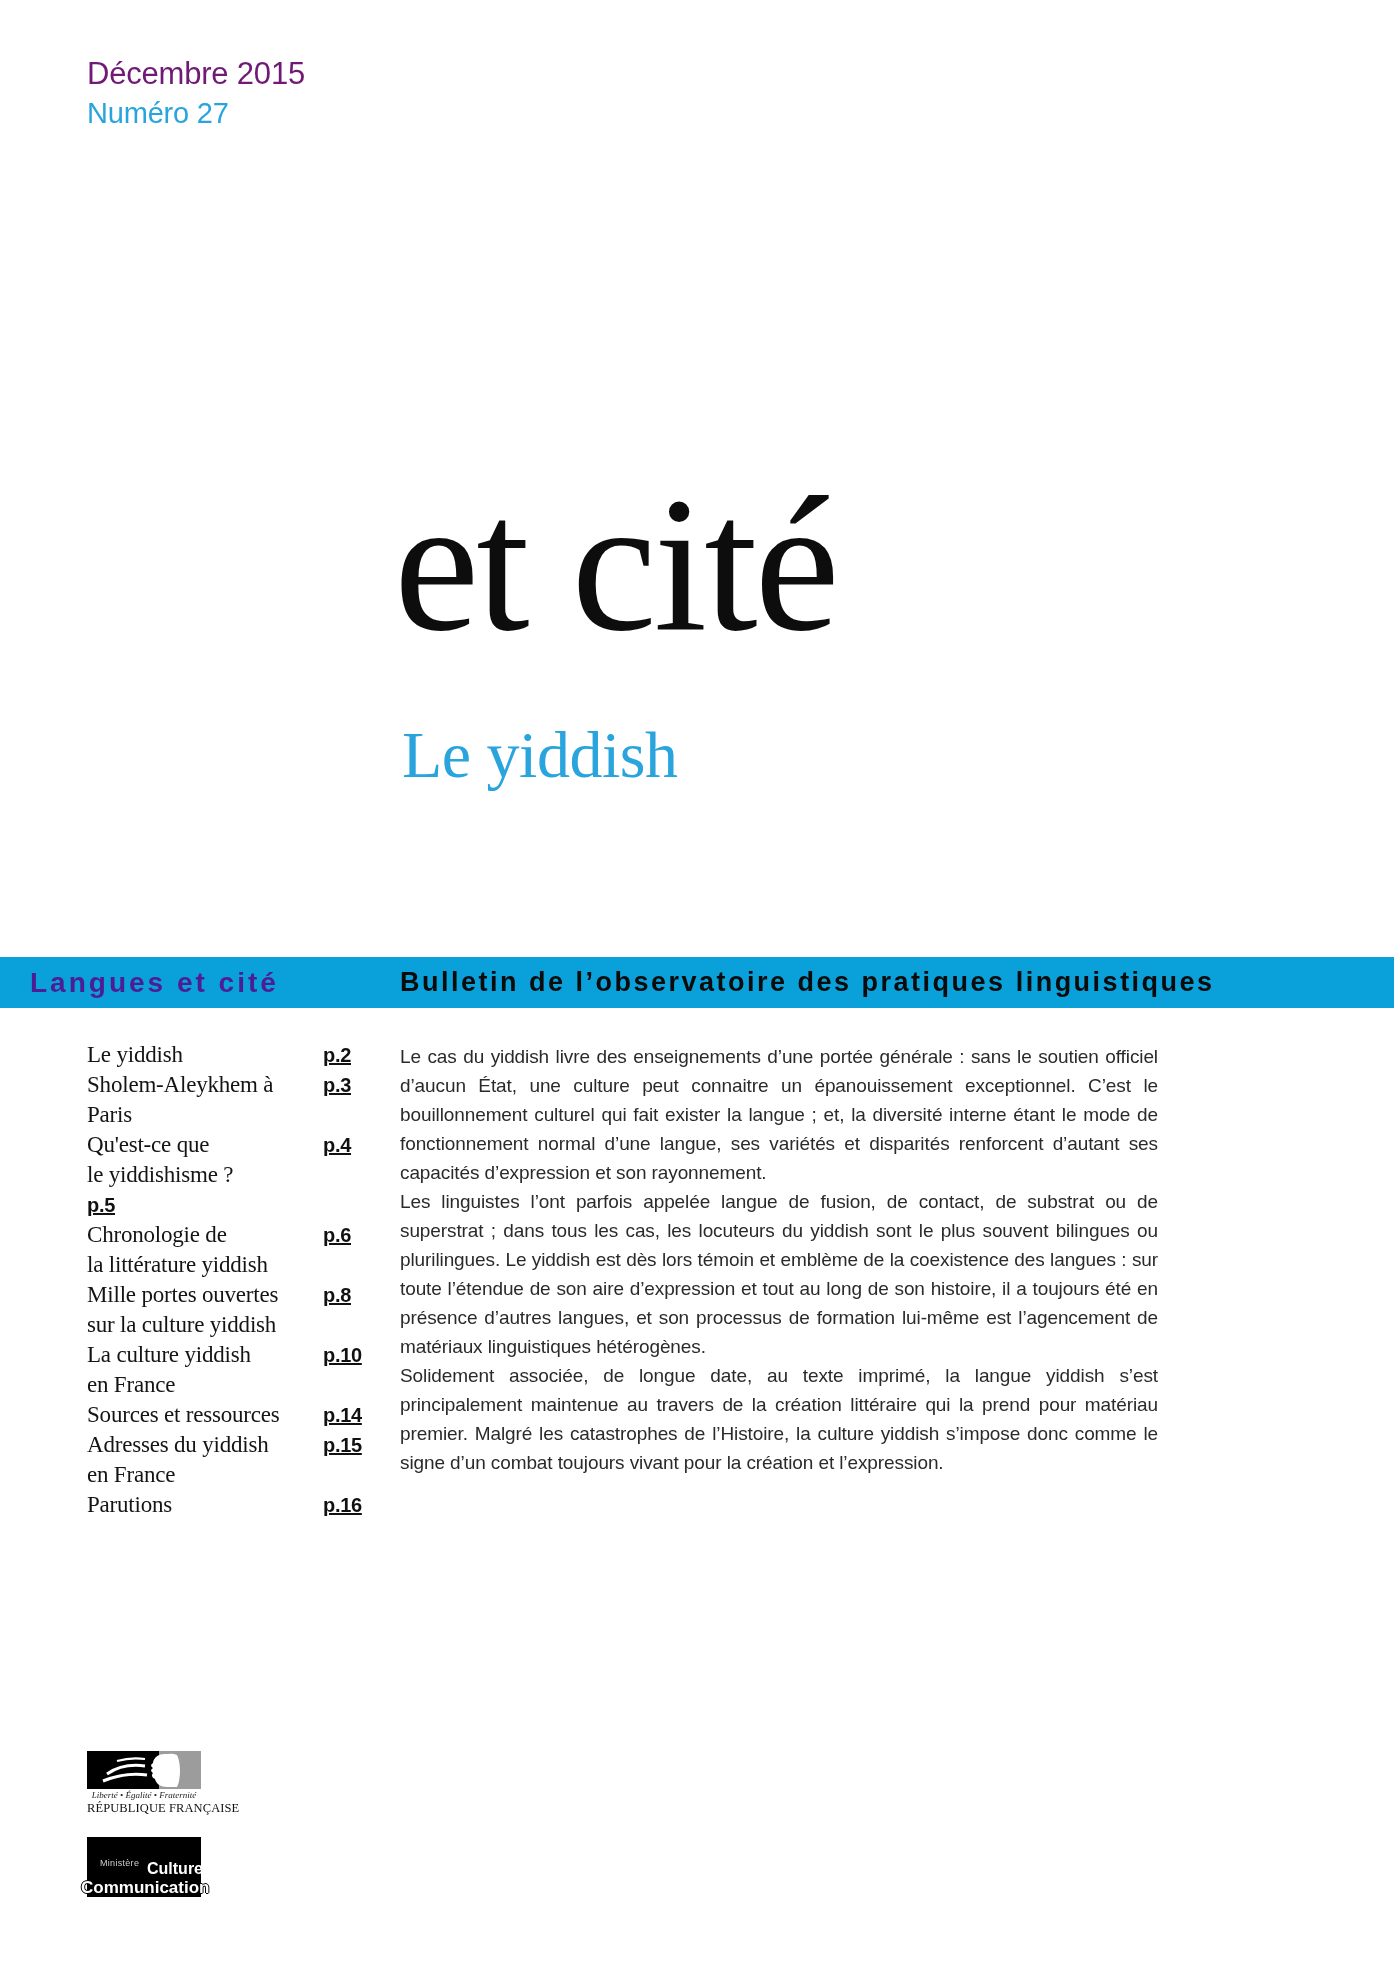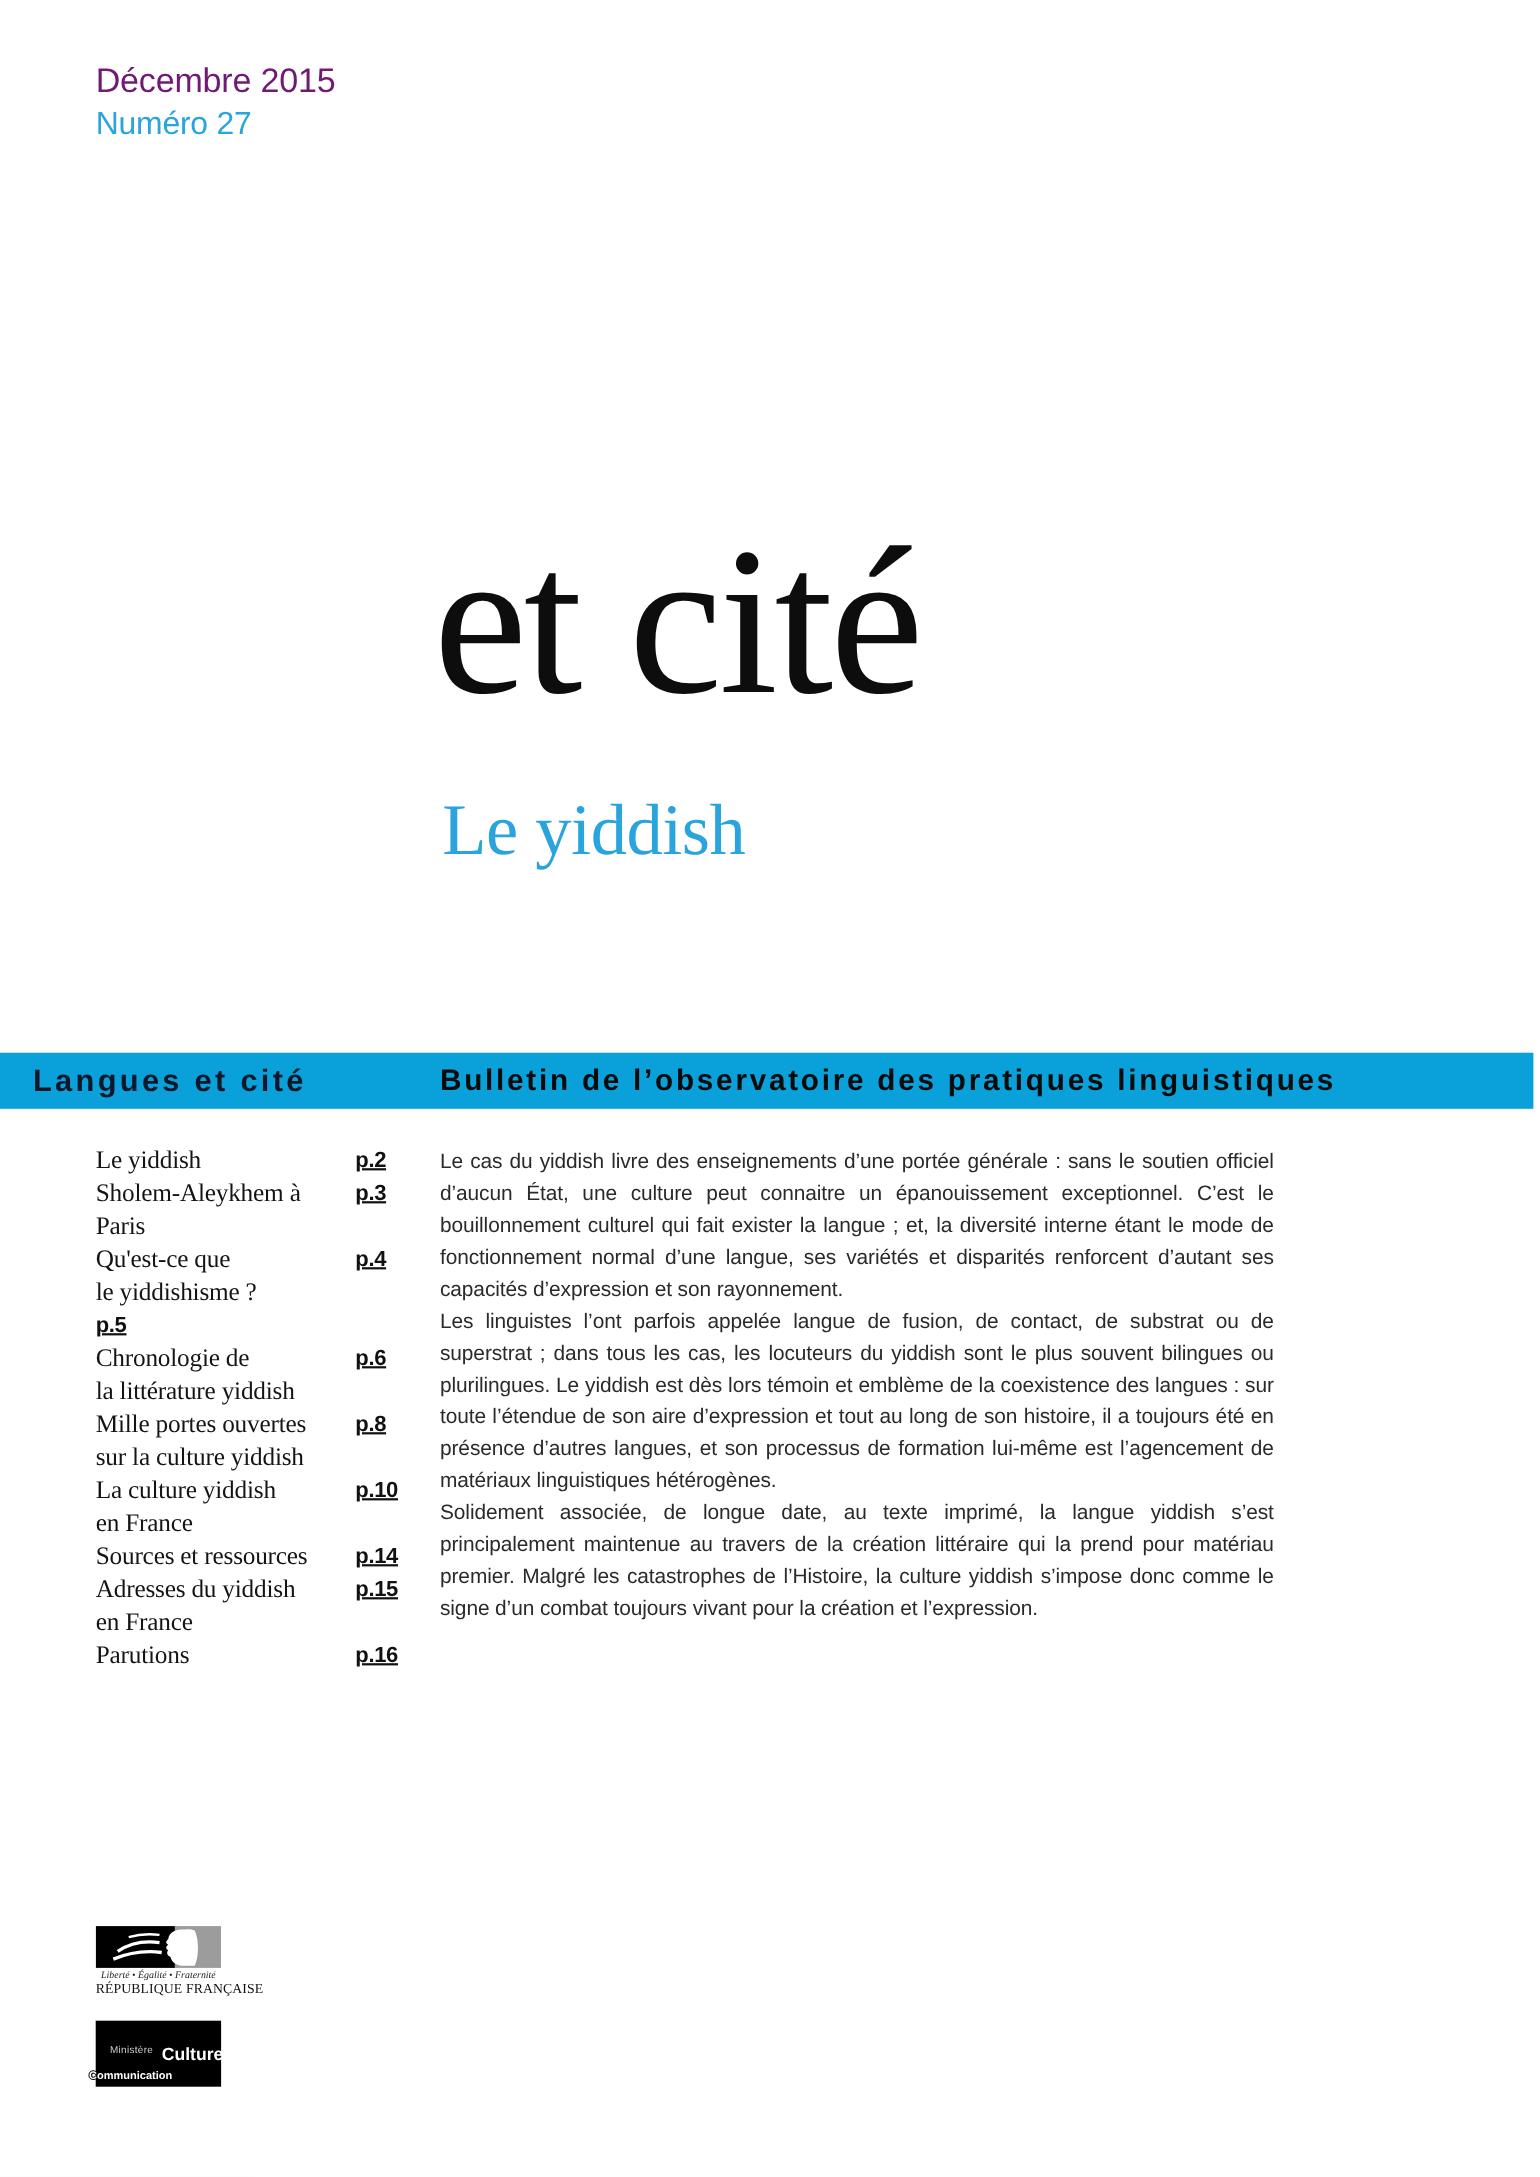--- a/index.html
+++ b/index.html
@@ -45,21 +45,21 @@
   
   .banner{
     position:absolute;left:0;top:957px;
     width:1394px;height:51px;
     background:var(--banner,#0aa1db);
     display:flex;align-items:center;
   }
   .banner-brand{
     position:absolute;left:30px;top:0;height:51px;
     display:flex;align-items:center;
-    color:#0f172a;font-weight:700;font-size:28px;
+    color:#4c1d95;font-weight:700;font-size:28px;
     letter-spacing:3px;white-space:nowrap;
   }
   .banner-bulletin{
     position:absolute;left:400px;top:0;height:51px;
     display:flex;align-items:center;
     color:#0b0b0b;font-weight:700;font-size:27px;
     letter-spacing:2.5px;white-space:nowrap;
   }
   
   .toc{
@@ -107,21 +107,21 @@
     position:absolute;left:13px;top:21px;
     color:#cfcfcf;font-size:9px;letter-spacing:0.3px;
   }
   .ministry-culture{
     position:absolute;right:-2px;top:23px;
     color:#fff;font-weight:700;font-size:16px;line-height:18px;
     white-space:nowrap;
   }
   .ministry-communication{
     position:absolute;left:-6px;top:42px;
-    color:#fff;font-weight:700;font-size:10px;line-height:17px;
+    color:#fff;font-weight:700;font-size:17px;line-height:17px;
     white-space:nowrap;
     text-shadow:-1px 0 #000,1px 0 #000,0 -1px #000,0 1px #000;
   }
 </style>
 </head>
 <body>
 
 <div class="page">
 
   <div class="issue-date">Décembre 2015</div>

